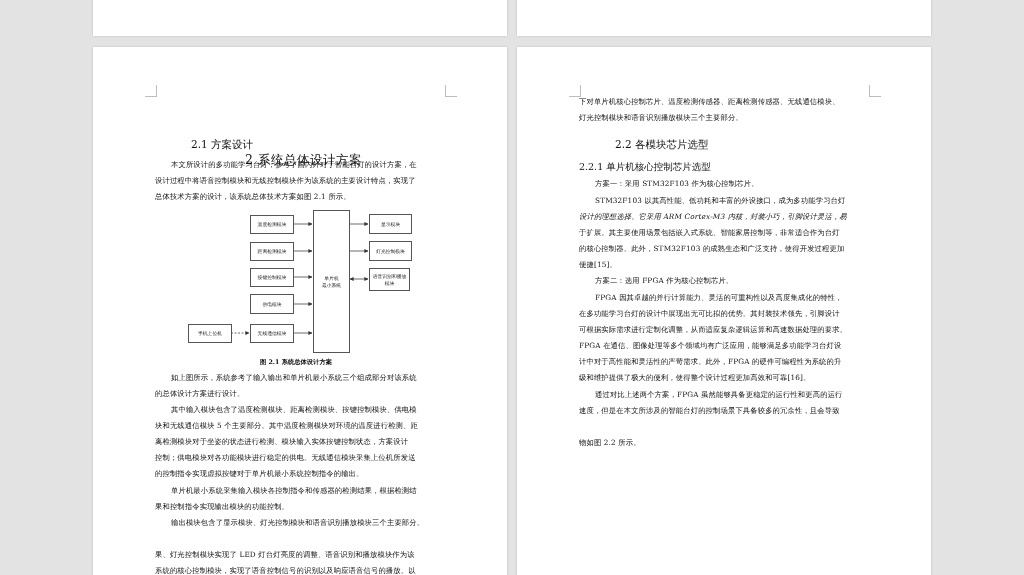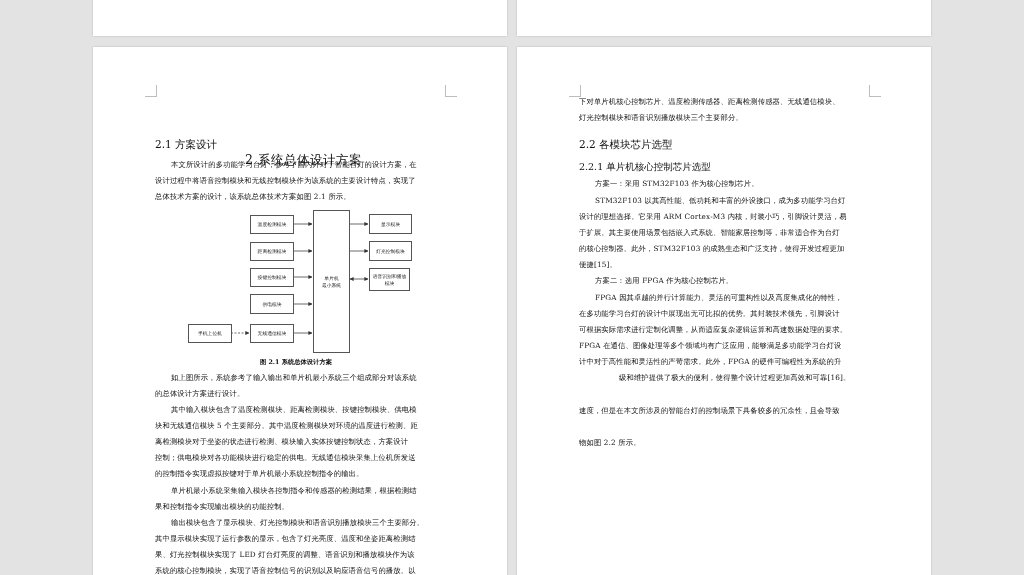--- a/index.html
+++ b/index.html
@@ -17,21 +17,21 @@
   .page-prev-right { left:517px; top:-10px; width:414px; height:46px; }
   .page-left  { left:93px;  top:47px; width:414px; height:560px; overflow:hidden; }
   .page-right { left:517px; top:47px; width:414px; height:560px; overflow:hidden; }
 
   .corner { position:absolute; width:11px; height:11px; }
   .corner.tl { border-right:1px solid #bdbdbd; border-bottom:1px solid #bdbdbd; }
   .corner.tr { border-left:1px solid #bdbdbd; border-bottom:1px solid #bdbdbd; }
 
   .abs { position:absolute; white-space:nowrap; }
   .h1 { font-size:12.5px; font-weight:normal; letter-spacing:0.5px; }
-  .h2 { font-size:10.5px; }
+  .h2 { font-size:10.5px;margin-left:36px; }
   .h3 { font-size:9.5px; }
   .p  { font-size:7.3px; letter-spacing:0.15px; }
   .cap { font-size:6.3px; font-weight:bold; }
 
   .box {
     position:absolute; border:1px solid #555; background:#fff;
     font-size:4.8px; display:flex; align-items:center; justify-content:center;
     text-align:center; line-height:7px; color:#222;
     font-family:"DejaVu Sans", sans-serif;
   }
@@ -99,43 +99,43 @@
   <div class="abs p" style="left:78px;top:326px;">如上图所示，系统参考了输入输出和单片机最小系统三个组成部分对该系统</div>
   <div class="abs p" style="left:62px;top:342px;">的总体设计方案进行设计。</div>
   <div class="abs p" style="left:78px;top:358px;">其中输入模块包含了温度检测模块、距离检测模块、按键控制模块、供电模</div>
   <div class="abs p" style="left:62px;top:374px;">块和无线通信模块 5 个主要部分。其中温度检测模块对环境的温度进行检测、距</div>
   <div class="abs p" style="left:62px;top:390px;">离检测模块对于坐姿的状态进行检测、模块输入实体按键控制状态，方案设计</div>
   <div class="abs p" style="left:62px;top:406px;">控制；供电模块对各功能模块进行稳定的供电。无线通信模块采集上位机所发送</div>
   <div class="abs p" style="left:62px;top:422px;">的控制指令实现虚拟按键对于单片机最小系统控制指令的输出。</div>
   <div class="abs p" style="left:78px;top:439px;">单片机最小系统采集输入模块各控制指令和传感器的检测结果，根据检测结</div>
   <div class="abs p" style="left:62px;top:455px;">果和控制指令实现输出模块的功能控制。</div>
   <div class="abs p" style="left:78px;top:471px;">输出模块包含了显示模块、灯光控制模块和语音识别播放模块三个主要部分。</div>
-  <div class="abs p" style="left:62px;top:487px;">其中显示模块实现了运行参数的显示，包含了灯光亮度、温度和坐姿距离检测结</div>
   <div class="abs p" style="left:62px;top:503px;">果、灯光控制模块实现了 LED 灯台灯亮度的调整、语音识别和播放模块作为该</div>
   <div class="abs p" style="left:62px;top:519px;">系统的核心控制模块，实现了语音控制信号的识别以及响应语音信号的播放。以</div>
 </div>
 
 <div class="page page-right">
   <div class="corner tl" style="left:52px;top:38px;"></div>
   <div class="corner tr" style="left:352px;top:38px;"></div>
 
   <div class="abs p" style="left:62px;top:50px;">下对单片机核心控制芯片、温度检测传感器、距离检测传感器、无线通信模块、</div>
   <div class="abs p" style="left:62px;top:66px;">灯光控制模块和语音识别播放模块三个主要部分。</div>
 
   <div class="abs h2" style="left:62px;top:91px;">2.2 各模块芯片选型</div>
   <div class="abs h3" style="left:62px;top:114px;">2.2.1  单片机核心控制芯片选型</div>
 
   <div class="abs p" style="left:78px;top:132px;">方案一：采用 STM32F103 作为核心控制芯片。</div>
   <div class="abs p" style="left:78px;top:149px;">STM32F103 以其高性能、低功耗和丰富的外设接口，成为多功能学习台灯</div>
-  <div class="abs p" style="left:62px;top:165px;">设计的理想选择。它采用 ARM Cortex-M3 内核，封装小巧，引脚设计灵活，易</div>
+  <div class="abs p" style="left:62px;top:165px;font-style:italic;">设计的理想选择。它采用 ARM Cortex-M3 内核，封装小巧，引脚设计灵活，易</div>
   <div class="abs p" style="left:62px;top:181px;">于扩展。其主要使用场景包括嵌入式系统、智能家居控制等，非常适合作为台灯</div>
   <div class="abs p" style="left:62px;top:197px;">的核心控制器。此外，STM32F103 的成熟生态和广泛支持，使得开发过程更加</div>
   <div class="abs p" style="left:62px;top:213px;">便捷[15]。</div>
   <div class="abs p" style="left:78px;top:229px;">方案二：选用 FPGA 作为核心控制芯片。</div>
   <div class="abs p" style="left:78px;top:246px;">FPGA 因其卓越的并行计算能力、灵活的可重构性以及高度集成化的特性，</div>
   <div class="abs p" style="left:62px;top:262px;">在多功能学习台灯的设计中展现出无可比拟的优势。其封装技术领先，引脚设计</div>
   <div class="abs p" style="left:62px;top:278px;">可根据实际需求进行定制化调整，从而适应复杂逻辑运算和高速数据处理的要求。</div>
   <div class="abs p" style="left:62px;top:294px;">FPGA 在通信、图像处理等多个领域均有广泛应用，能够满足多功能学习台灯设</div>
   <div class="abs p" style="left:62px;top:310px;">计中对于高性能和灵活性的严苛需求。此外，FPGA 的硬件可编程性为系统的升</div>
-  <div class="abs p" style="left:62px;top:326px;margin-left:40px;">级和维护提供了极大的便利，使得整个设计过程更加高效和可靠[16]。</div>
+  <div class="abs p" style="left:62px;top:326px;">级和维护提供了极大的便利，使得整个设计过程更加高效和可靠[16]。</div>
+  <div class="abs p" style="left:78px;top:343px;">通过对比上述两个方案，FPGA 虽然能够具备更稳定的运行性和更高的运行</div>
   <div class="abs p" style="left:62px;top:359px;">速度，但是在本文所涉及的智能台灯的控制场景下具备较多的冗余性，且会导致</div>
   <div class="abs p" style="left:62px;top:391px;">物如图 2.2 所示。</div>
 </div>
 
 </body></html>

